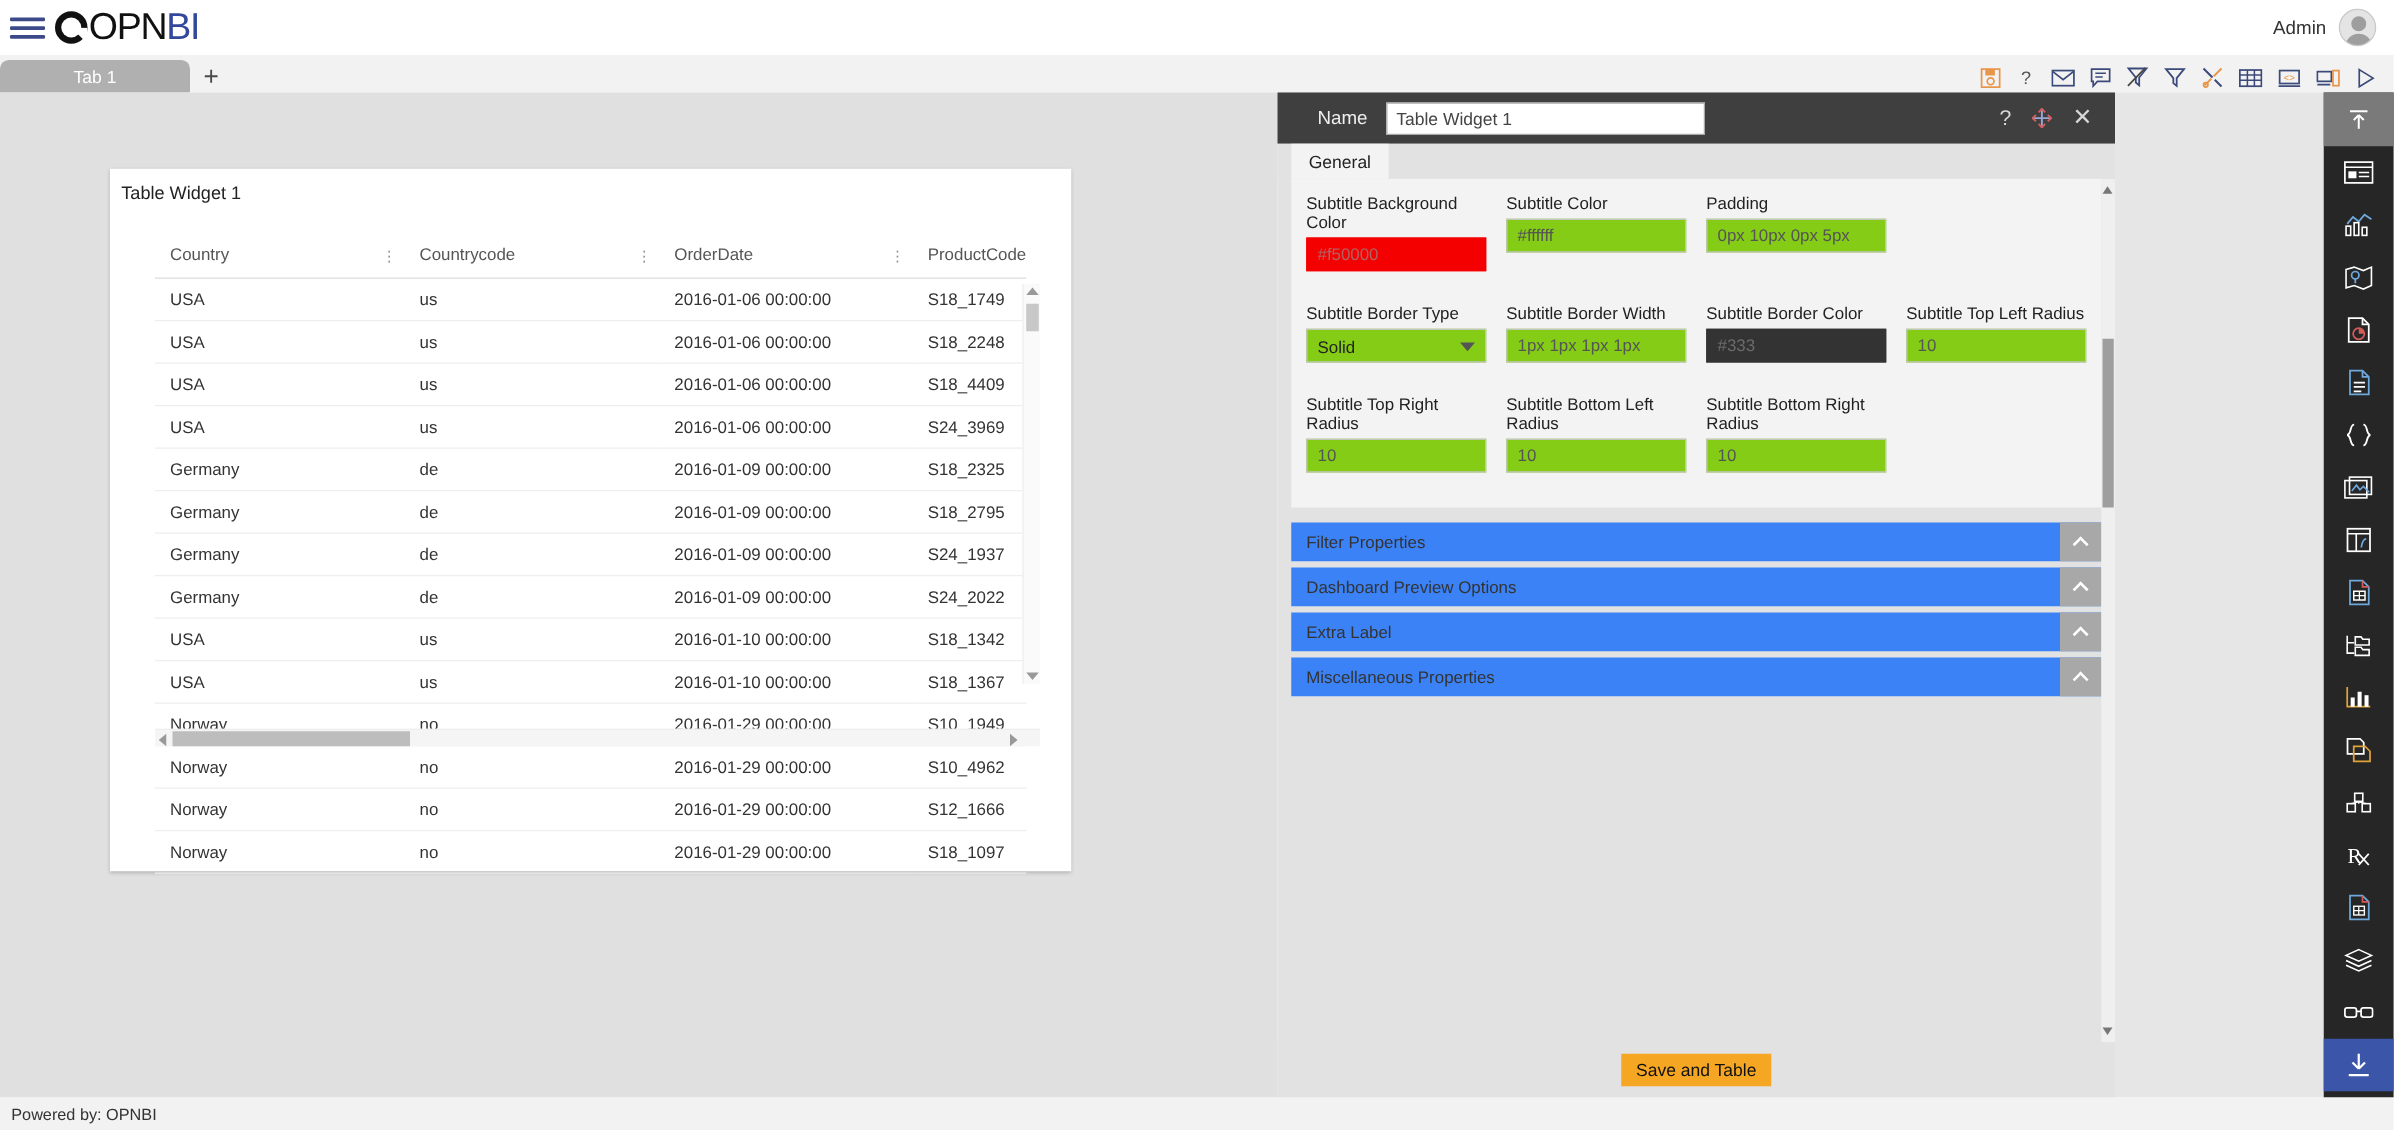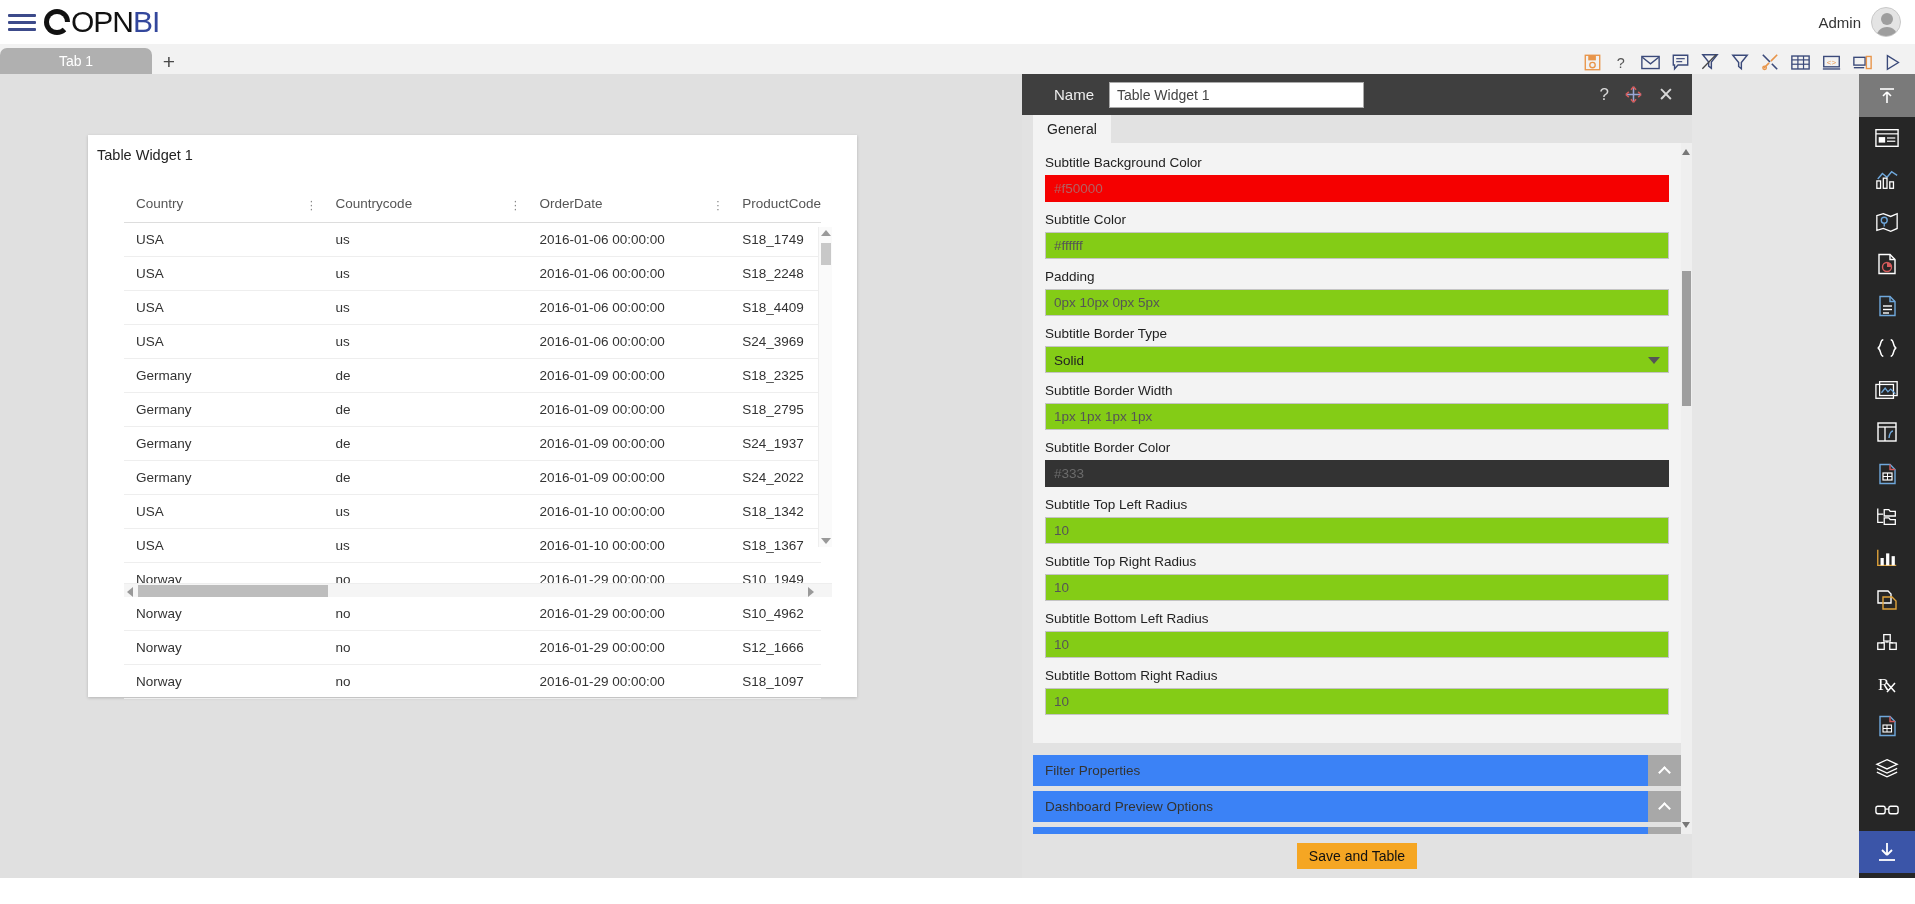--- a/index.html
+++ b/index.html
@@ -137,21 +137,21 @@
   .panel-head .hicons span, .panel-head .hicons svg { cursor: pointer; }
   .hq { color: #d8d8d8; font-size: 17px; }
   .hx { color: #d8d8d8; font-size: 19px; line-height: 14px; }
 
   .tabrow { height: 28px; background: #e2e2e2; display: flex; align-items: stretch; padding-left: 11px; }
   .ptab { background: #f3f3f3; color: #222; font-size: 14px; padding: 0 14px;
           display: flex; align-items: center; cursor: pointer; }
 
   .panel-body { flex: 1; position: relative; overflow: hidden; padding: 0 11px; }
   .card { background: #f3f3f3; padding: 12px 12px 18px 12px; }
-  .grid2 { display: grid; grid-template-columns: 1fr; column-gap: 11px; row-gap: 0; }
+  .grid2 { display: grid; grid-template-columns: 1fr 1fr 1fr 1fr; column-gap: 11px; row-gap: 0; gap: 16px; }
   .fld { margin-bottom: 10px; }
   .fld label { display: block; font-size: 13.5px; color: #222; margin-bottom: 5px; }
   .fld input, .fld .fake-input {
     width: 100%; height: 27px; line-height: 27px; border: 1px solid #c4c4c4;
     background: #84cc16; color: #555; font-size: 13.5px; padding: 0 8px;
     font-family: "Liberation Sans", sans-serif;
   }
   .fld input.swatch-red { background: #f50000; border-color: #f50000; color: #b36060; }
   .fld input.swatch-dark { background: #333333; border-color: #333333; color: #6b6b6b; }
   .select-wrap { position: relative; }
@@ -678,14 +678,17 @@
         <div class="rail-btn active">
             <svg width="22" height="22" viewBox="0 0 22 22">
               <path d="M11 2 V14 M11 14 L6 9 M11 14 L16 9" fill="none" stroke="#fff" stroke-width="1.8"></path>
               <line x1="3" y1="19" x2="19" y2="19" stroke="#fff" stroke-width="1.8"></line>
             </svg>
           </div>
       </div>
     </div>
   </div>
 
+  <div class="footer">
+    <span>Powered by: OPNBI</span>
+  </div>
 
 </div>
 
 </body></html>

